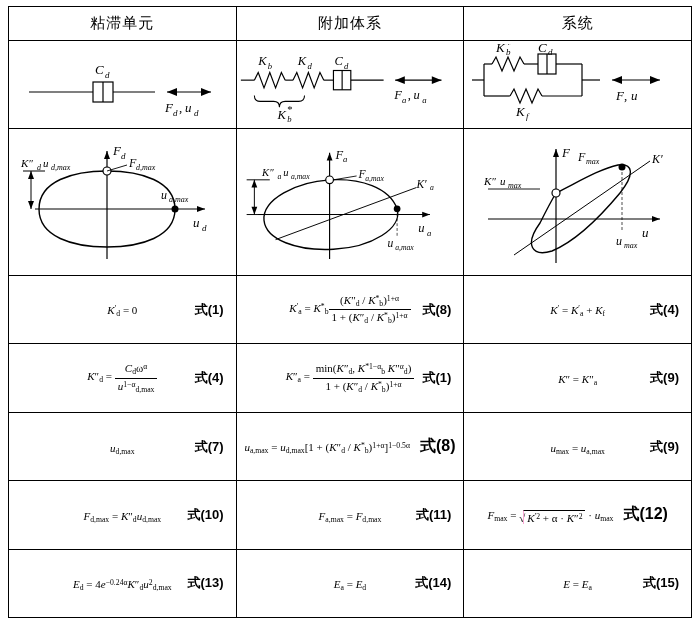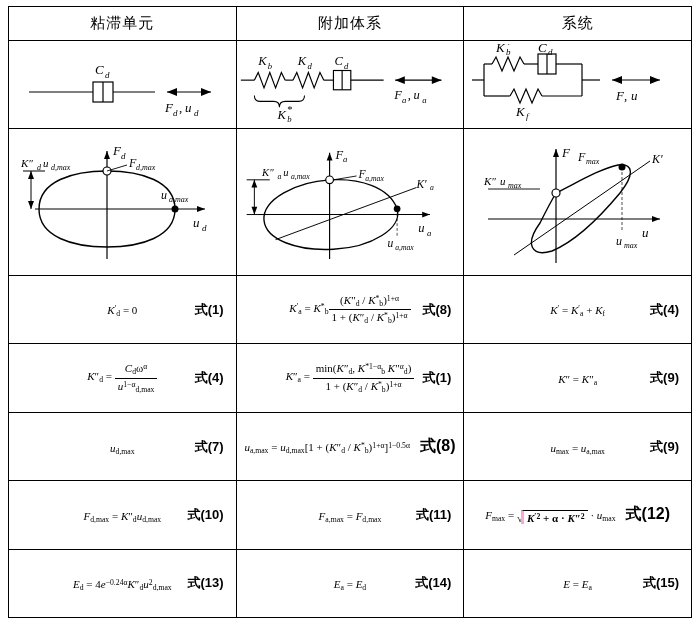--- a/index.html
+++ b/index.html
@@ -15,21 +15,21 @@
   .eq{display:inline-block;font-family:"Liberation Serif", serif;font-size:11px;}
   .tag{position:absolute;right:12px;top:50%;transform:translateY(-50%);font-family:"Liberation Sans", sans-serif;font-size:13px;font-weight:bold;}
   .tag-inline{font-family:"Liberation Sans", sans-serif;font-size:16px;font-weight:bold;margin-left:6px;}
   i{font-style:italic;}
   sub{font-size:70%;vertical-align:-0.25em;}
   sup{font-size:70%;vertical-align:0.45em;}
   .frac{display:inline-block;vertical-align:middle;}
   .frac .num{display:block;border-bottom:1px solid #000;padding:0 3px;line-height:1.35;}
   .frac .den{display:block;padding:0 3px;line-height:1.35;}
   .sqrt{display:inline-block;vertical-align:middle;}
-  .sqrt .rad{display:inline-block;border-top:1px solid #000;border-left:3px solid #f9a8d4;padding:1px 3px 0 3px;margin-left:-2px;font-weight:bold;}
+  .sqrt .rad{display:inline-block;border-top:1px solid #000;border-left:1px solid #f9a8d4;padding:1px 3px 0 3px;margin-left:-2px;}
   svg{display:block;margin:0 auto;}
   .svgwrap{display:flex;align-items:center;justify-content:center;height:100%;}
 </style>
 </head>
 <body>
 
 <div class="page">
 <table class="grid">
 
   <tbody>

